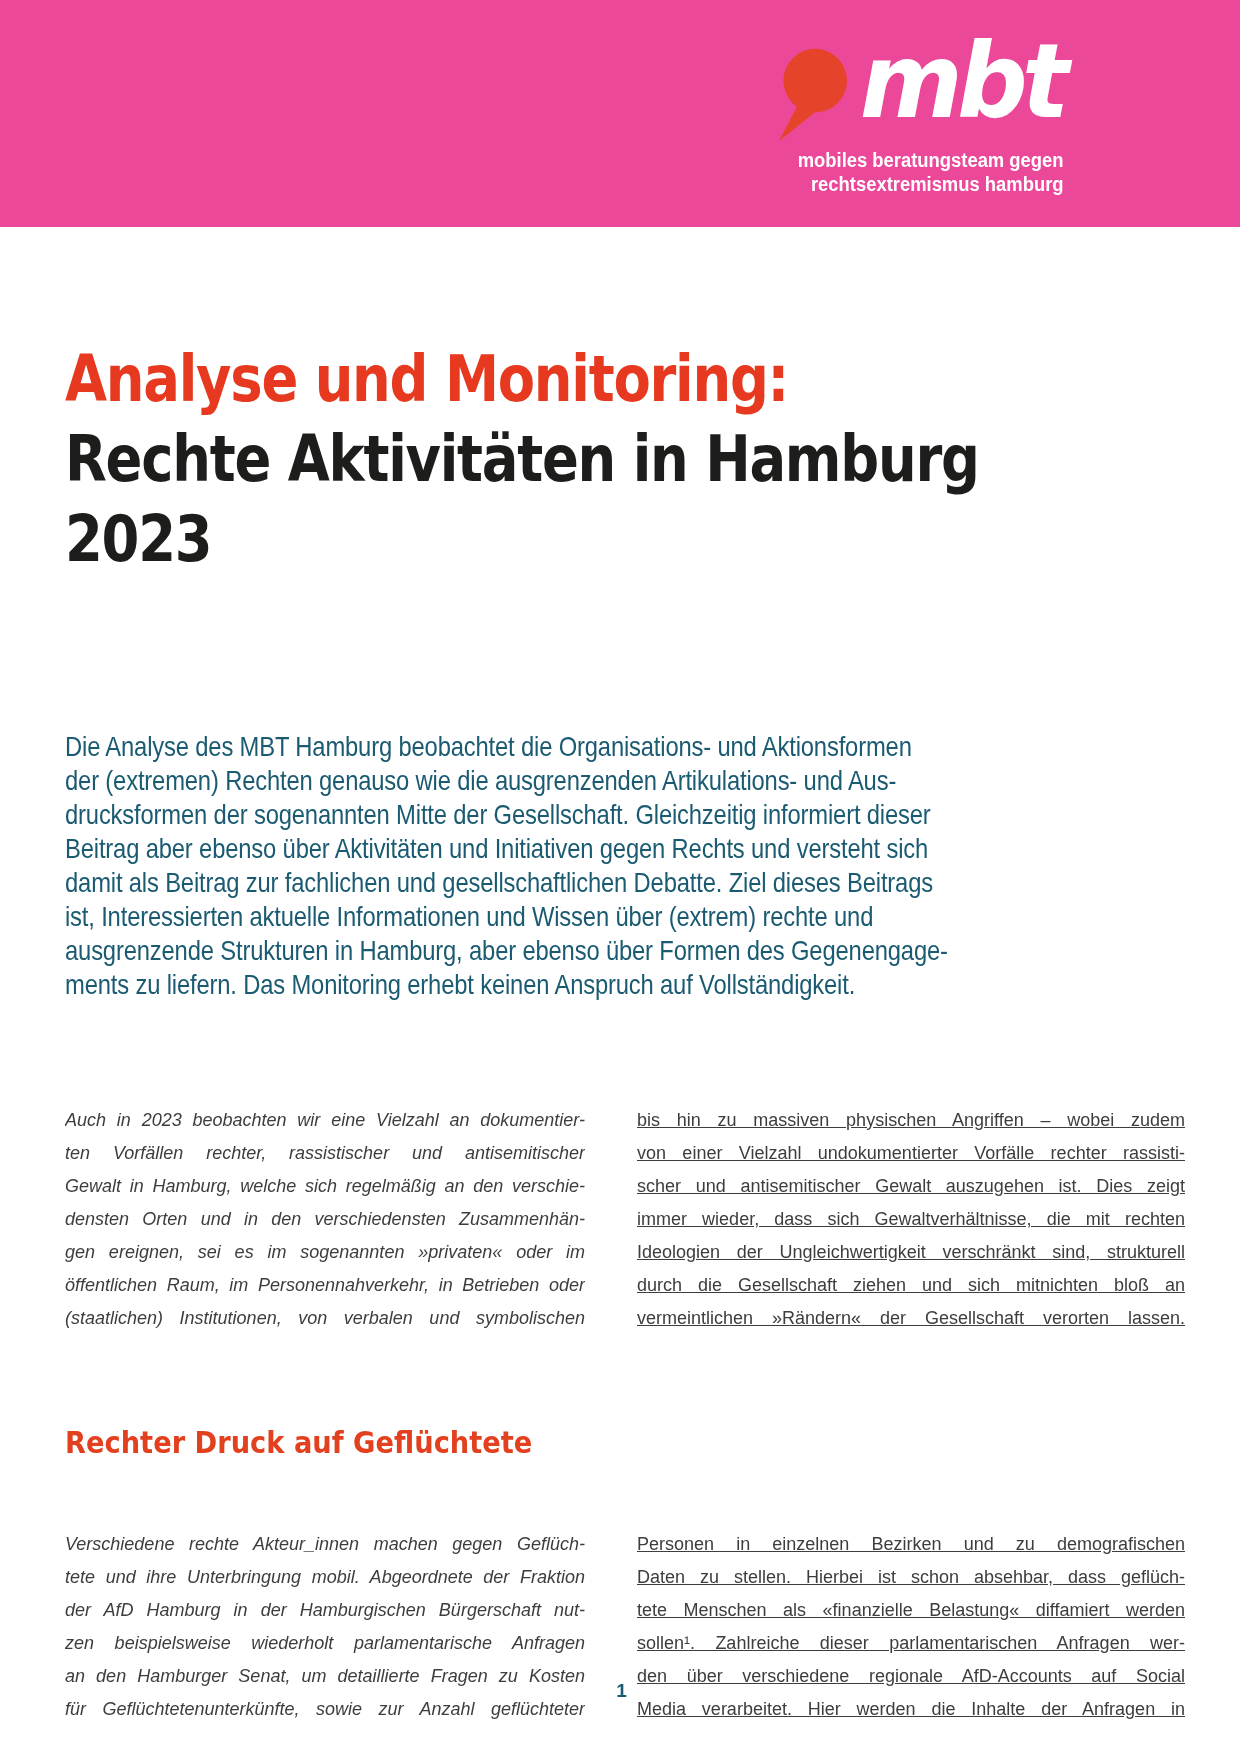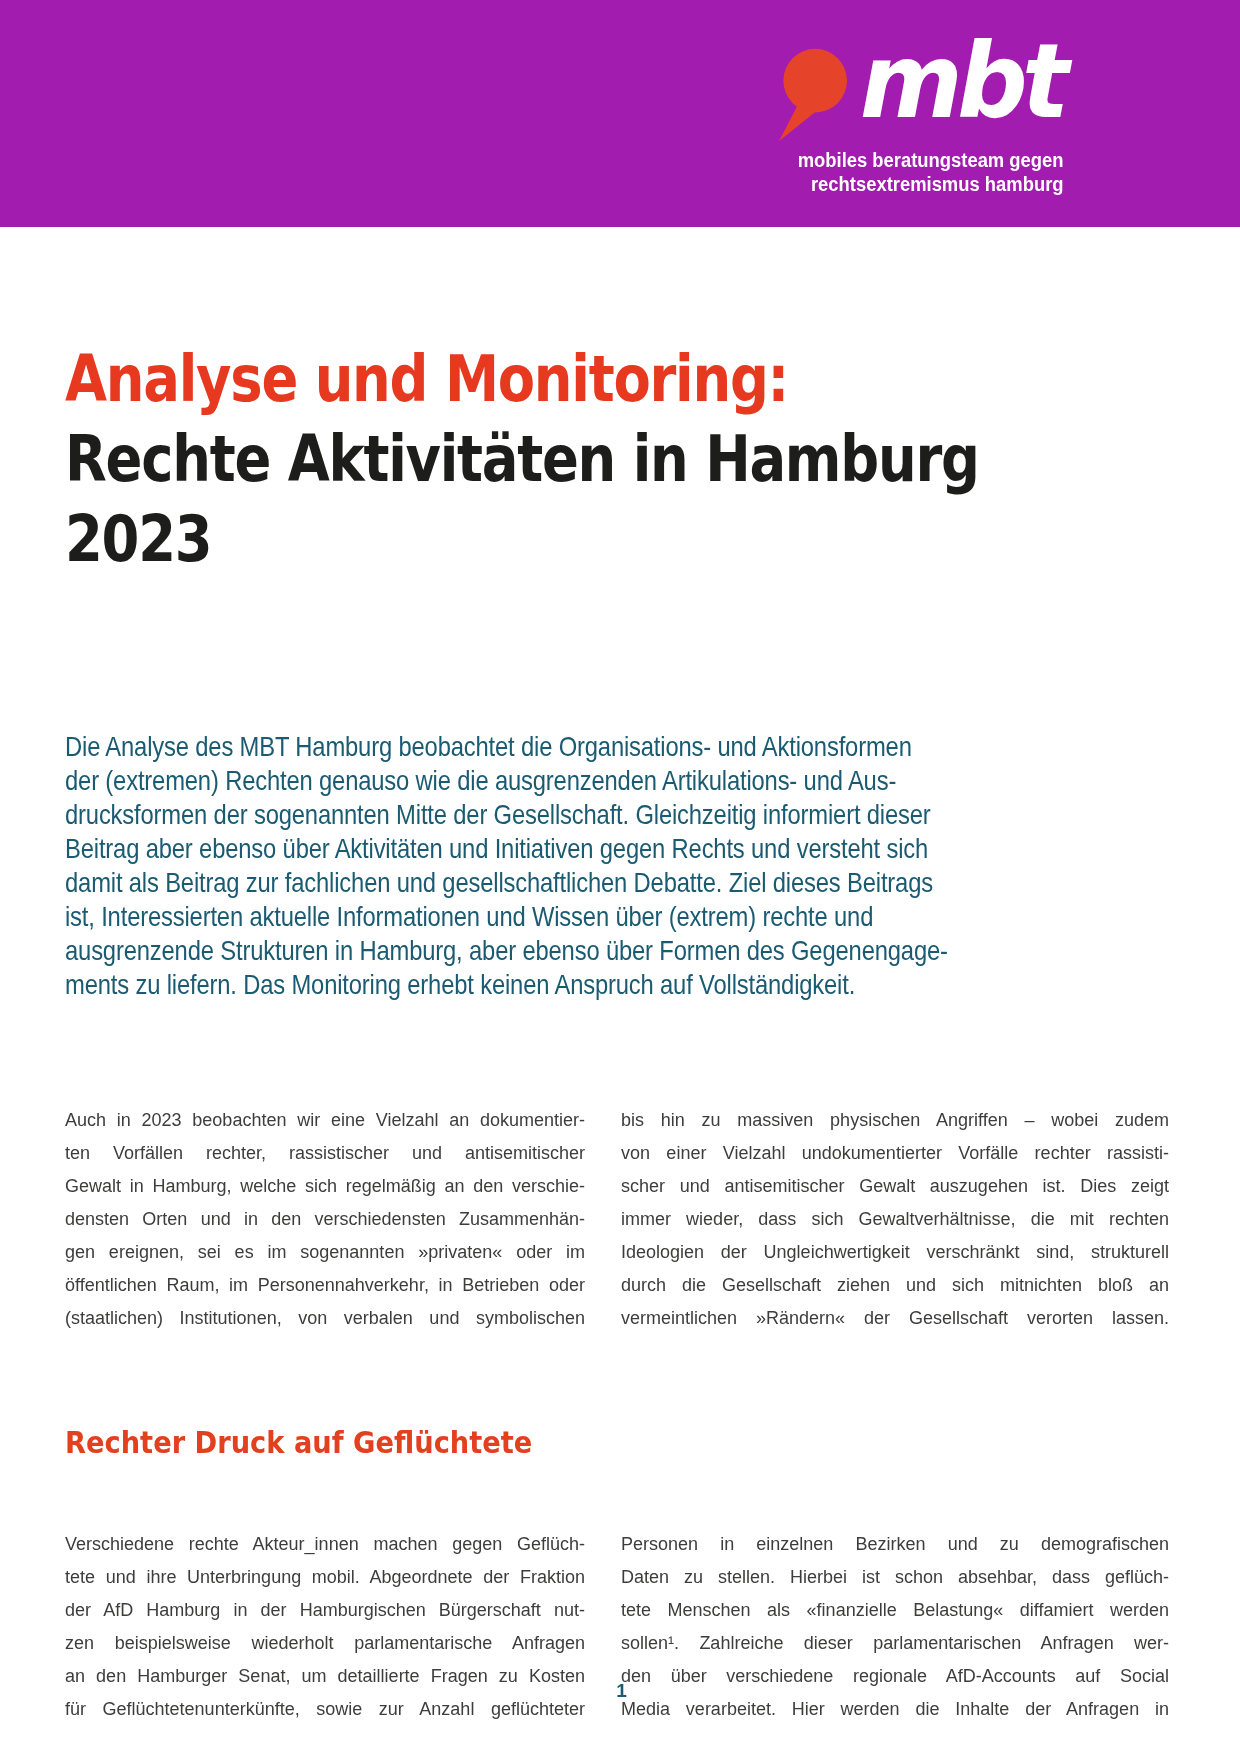--- a/index.html
+++ b/index.html
@@ -2,21 +2,21 @@
 <html><head>
 <meta charset="utf-8">
 <style>
   html,body { margin:0; padding:0; background:#ffffff; }
   .page {
     position:relative; width:1240px; height:1754px; background:#ffffff;
     font-family:"Liberation Sans", sans-serif; overflow:hidden;
   }
 
   
-  .band { position:absolute; top:0; left:0; width:1240px; height:227px; background:#a21caf; }
+  .band { position:absolute; top:0; left:0; width:1240px; height:227px; background:#ec4899; }
   .logo { position:absolute; top:34px; right:176px; text-align:right; }
   .logo-row { display:flex; align-items:flex-start; justify-content:flex-end; }
   .bubble { width:74px; height:104px; margin-right:2px; margin-top:8px; }
   .logo-text {
     font-family:"DejaVu Sans", sans-serif; font-weight:bold; font-style:italic;
     font-size:104px; line-height:0.92; color:#ffffff; letter-spacing:-6px;
     transform:scaleX(0.95); transform-origin:right top; display:inline-block;
   }
   .tagline {
     margin-top:2px; color:#ffffff; font-weight:bold; font-size:20px; line-height:24px;
@@ -51,22 +51,22 @@
   }
 
   
   .cols { position:absolute; left:65px; display:flex; }
   .cols-1 { top:1104px; }
   .cols-2 { top:1528px; }
   .col {
     white-space:pre-line; text-align:justify; text-align-last:justify;
     font-size:18px; line-height:33px; color:#3d3d3c; overflow:hidden;
   }
-  .col-l { width:520px; margin-right:36px; }
-  .col-r { width:548px; }
+  .col-l { width:520px; margin-right:52px;font-style:italic; }
+  .col-r { width:548px;text-decoration:underline; }
 
   
   .section-heading {
     position:absolute; left:65px; top:1398px;
     font-family:"DejaVu Sans", sans-serif; font-weight:bold; font-size:31px;
     color:#e2401f; width:900px;
     transform:scaleX(0.88); transform-origin:left top;
   }
 
   

